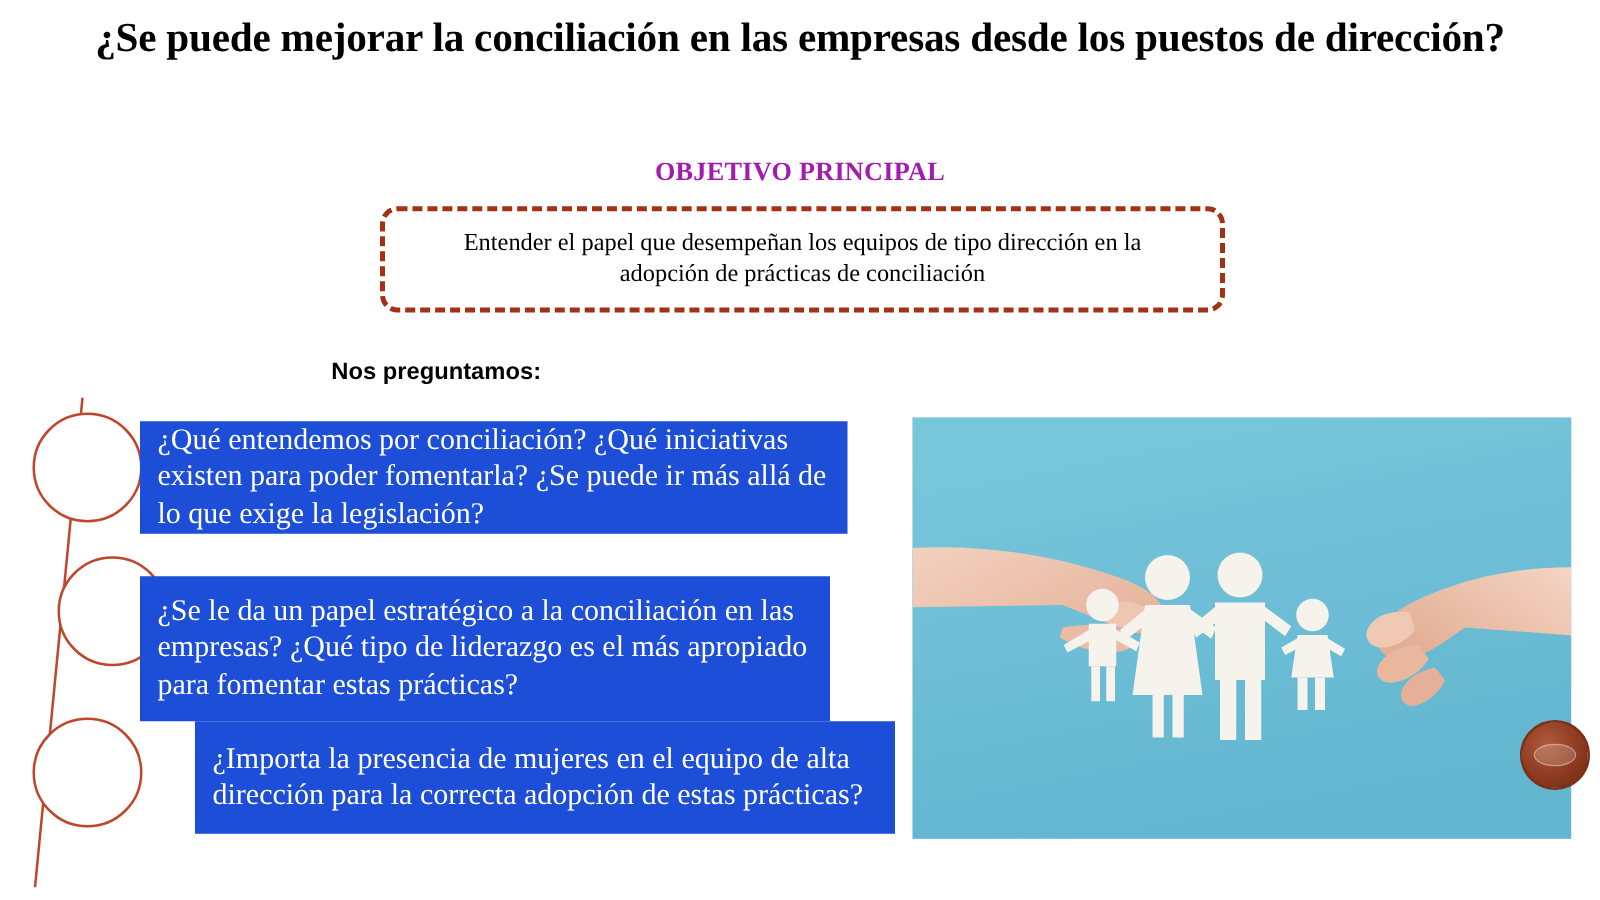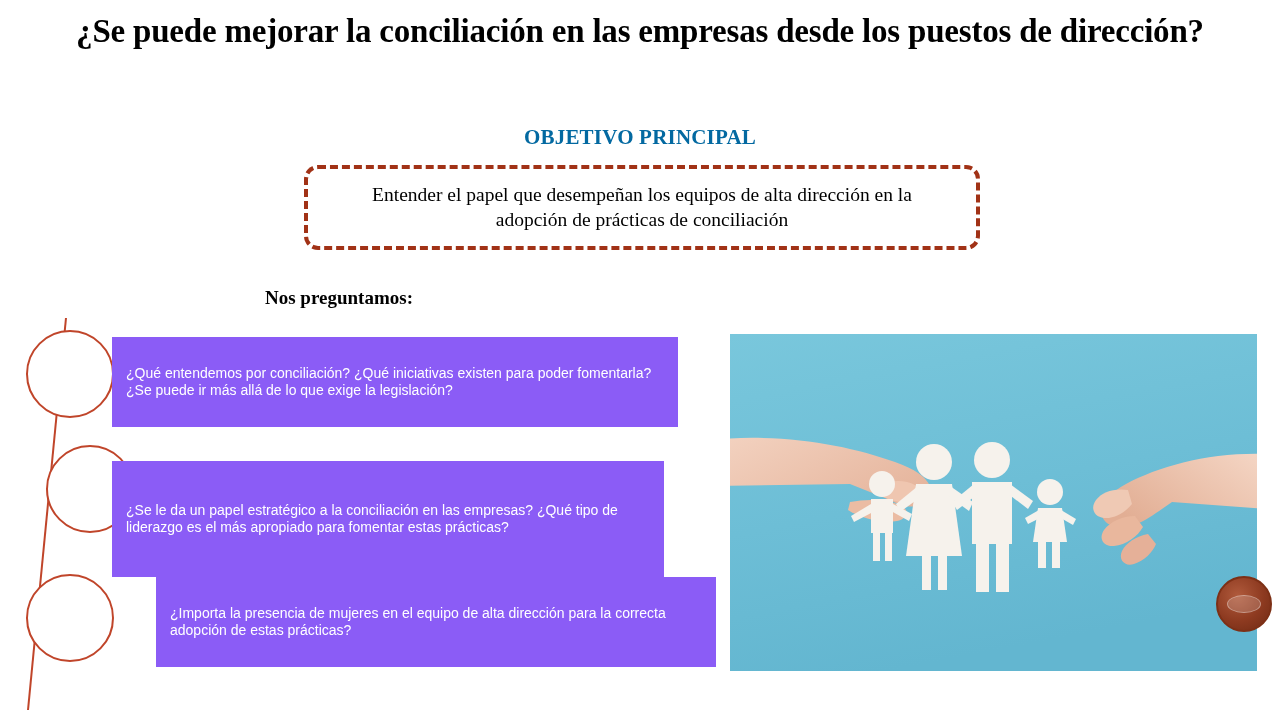--- a/index.html
+++ b/index.html
@@ -32,21 +32,21 @@
 
   
   .objective-heading {
     position: absolute;
     left: 0; top: 125px;
     width: 1280px;
     text-align: center;
     font-family: "Liberation Serif", serif;
     font-weight: bold;
     font-size: 21px;
-    color: #0369a1;
+    color: #a21caf;
     letter-spacing: 0.2px;
   }
 
   
   .objective-box {
     position: absolute;
     left: 304px; top: 165px;
     width: 676px; height: 85px;
     border: 4px dashed #A13216;
     border-radius: 14px;
@@ -60,21 +60,21 @@
     font-size: 19.5px;
     line-height: 1.28;
     color: #000000;
     font-family: "Liberation Serif", serif;
   }
 
   
   .ask-label {
     position: absolute;
     left: 265px; top: 287px;
-    font-family: Liberation Serif, serif;
+    font-family: Liberation Sans, sans-serif;
     font-weight: bold;
     font-size: 19px;
     color: #000000;
   }
 
   
   .connector {
     position: absolute;
     left: 20px; top: 318px;
     width: 60px; height: 392px;
@@ -84,24 +84,24 @@
   
   .circle {
     position: absolute;
     border: 2px solid #C0452A;
     border-radius: 50%;
     background: #ffffff;
     width: 88px; height: 88px;
   }
   .qbox {
     position: absolute;
-    background: #8b5cf6;
+    background: #1d4ed8;
     color: #ffffff;
-    font-family: Liberation Sans, sans-serif;
-    font-size: 14px;
+    font-family: Liberation Serif, serif;
+    font-size: 24px;
     line-height: 1.22;
     padding: 8px 12px 8px 14px;
     display: flex;
     align-items: center;
   }
   .qbox span { display: block; width: 100%; }
 
   
   .circle-1 { left: 26px; top: 330px; }
   .qbox-1   { left: 112px; top: 337px; width: 566px; height: 90px; }
@@ -144,21 +144,21 @@
 </head>
 <body>
 
 <div class="slide">
 
   <div class="title">¿Se puede mejorar la conciliación en las empresas desde los puestos de dirección?</div>
 
   <div class="objective-heading">OBJETIVO PRINCIPAL</div>
 
   <div class="objective-box">
-    <div class="objective-box-text">Entender el papel que desempeñan los equipos de alta dirección en la adopción de prácticas de conciliación</div>
+    <div class="objective-box-text">Entender el papel que desempeñan los equipos de tipo dirección en la adopción de prácticas de conciliación</div>
   </div>
 
   <div class="ask-label">Nos preguntamos:</div>
 
   <div class="connector">
     <svg width="60" height="392" viewBox="0 0 60 392" xmlns="http://www.w3.org/2000/svg">
       <line x1="46" y1="0" x2="8" y2="392" stroke="#C0452A" stroke-width="2"></line>
     </svg>
   </div>
 

